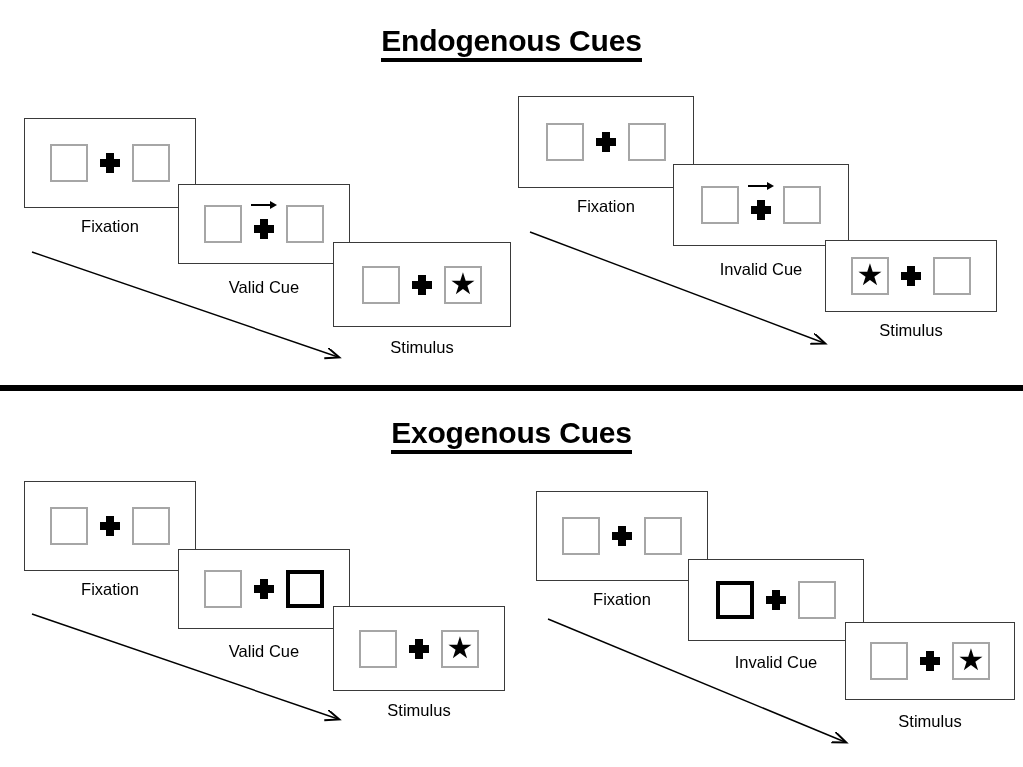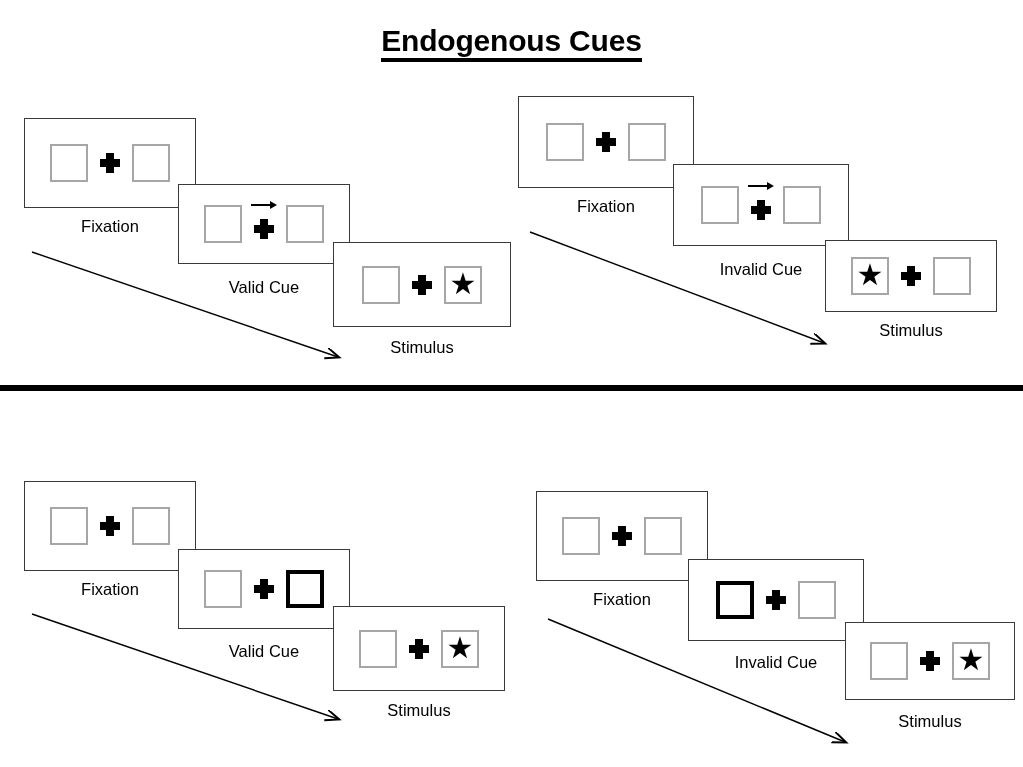--- a/index.html
+++ b/index.html
@@ -264,20 +264,23 @@
     </div>
   </div>
   <div class="stage-label" style="left:825px; top:321px; width:172px;">Stimulus</div>
 
   <svg class="flow-arrow" style="left:0px; top:0px;" width="1023" height="767">
     <line x1="530" y1="232" x2="824" y2="343" stroke="#000" stroke-width="1.4" marker-end="url(#ah1)"></line>
   </svg>
 
   <div class="divider" style="top:385px;"></div>
 
+  <div class="section-title" style="top:416px;">
+    <span class="tx">Exogenous Cues</span>
+  </div>
 
   <div class="frame" style="left:24px; top:481px; width:172px; height:90px;">
     <div class="frame-inner">
       <div class="boxrow">
         <div class="pbox"></div>
         <div class="center-col">
           <div class="plus"></div>
         </div>
         <div class="pbox"></div>
       </div>

